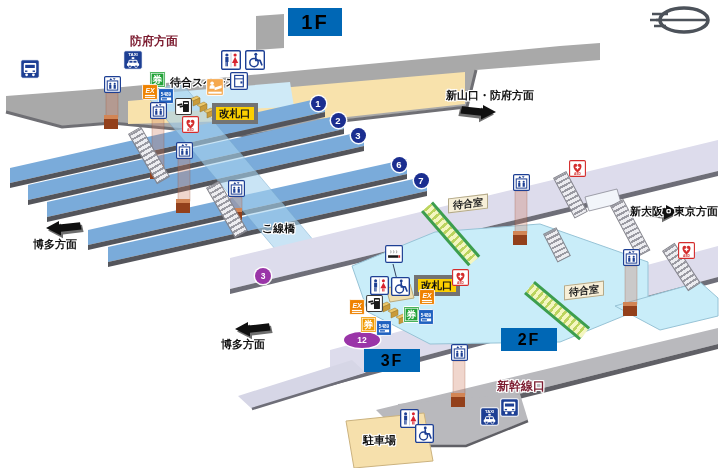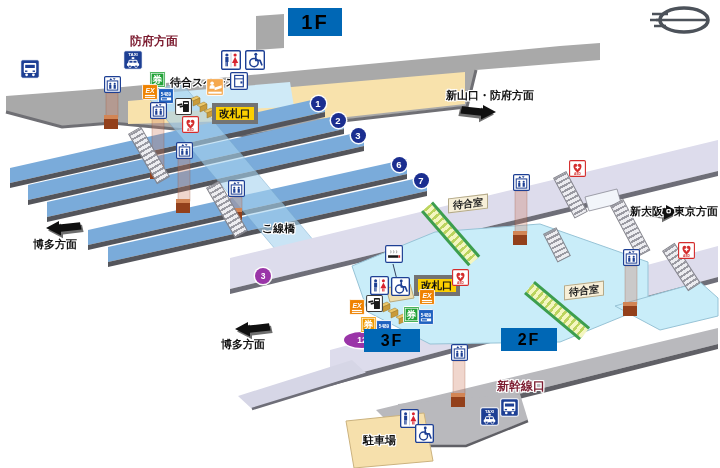--- a/index.html
+++ b/index.html
@@ -165,21 +165,21 @@
   <div class="stairs" style="left:128px;top:134px;height:56px;transform:rotate(-30deg)"></div>
   <div class="stairs" style="left:206px;top:188px;height:56px;transform:rotate(-30deg)"></div>
   <div class="stairs" style="left:553px;top:178px;height:44px;transform:rotate(-28deg)"></div>
   <div class="stairs" style="left:610px;top:206px;height:56px;transform:rotate(-28deg)"></div>
   <div class="stairs" style="left:662px;top:251px;height:46px;transform:rotate(-33deg)"></div>
   <div class="stairs" style="left:543px;top:234px;height:30px;transform:rotate(-27deg)"></div>
   <div class="esc" style="left:421px;top:212px;height:72px;width:10px;transform:rotate(-41deg)"></div>
   <div class="esc" style="left:524px;top:294px;height:72px;width:11px;transform:rotate(-50deg)"></div>
 
   <div class="floor-box f1" style="left:288px;top:8px">1F</div>
-  <div class="floor-box" style="left:364px;top:329px">3F</div>
+  <div class="floor-box" style="left:364px;top:349px">3F</div>
   <div class="floor-box" style="left:501px;top:328px">2F</div>
 
   <div class="olbl entrance-lbl" style="left:130px;top:35px">防府方面</div>
   <div class="olbl entrance-lbl" style="left:497px;top:380px">新幹線口</div>
   <div class="olbl" style="left:170px;top:76px">待合スペース</div>
   <div class="olbl" style="left:262px;top:222px">こ線橋</div>
   <div class="olbl" style="left:363px;top:434px">駐車場</div>
   <div class="gate-badge" style="left:212px;top:103px">改札口</div>
   <div class="gate-badge" style="left:414px;top:275px">改札口</div>
   <div class="waitbox" style="left:448px;top:196px">待合室</div>

